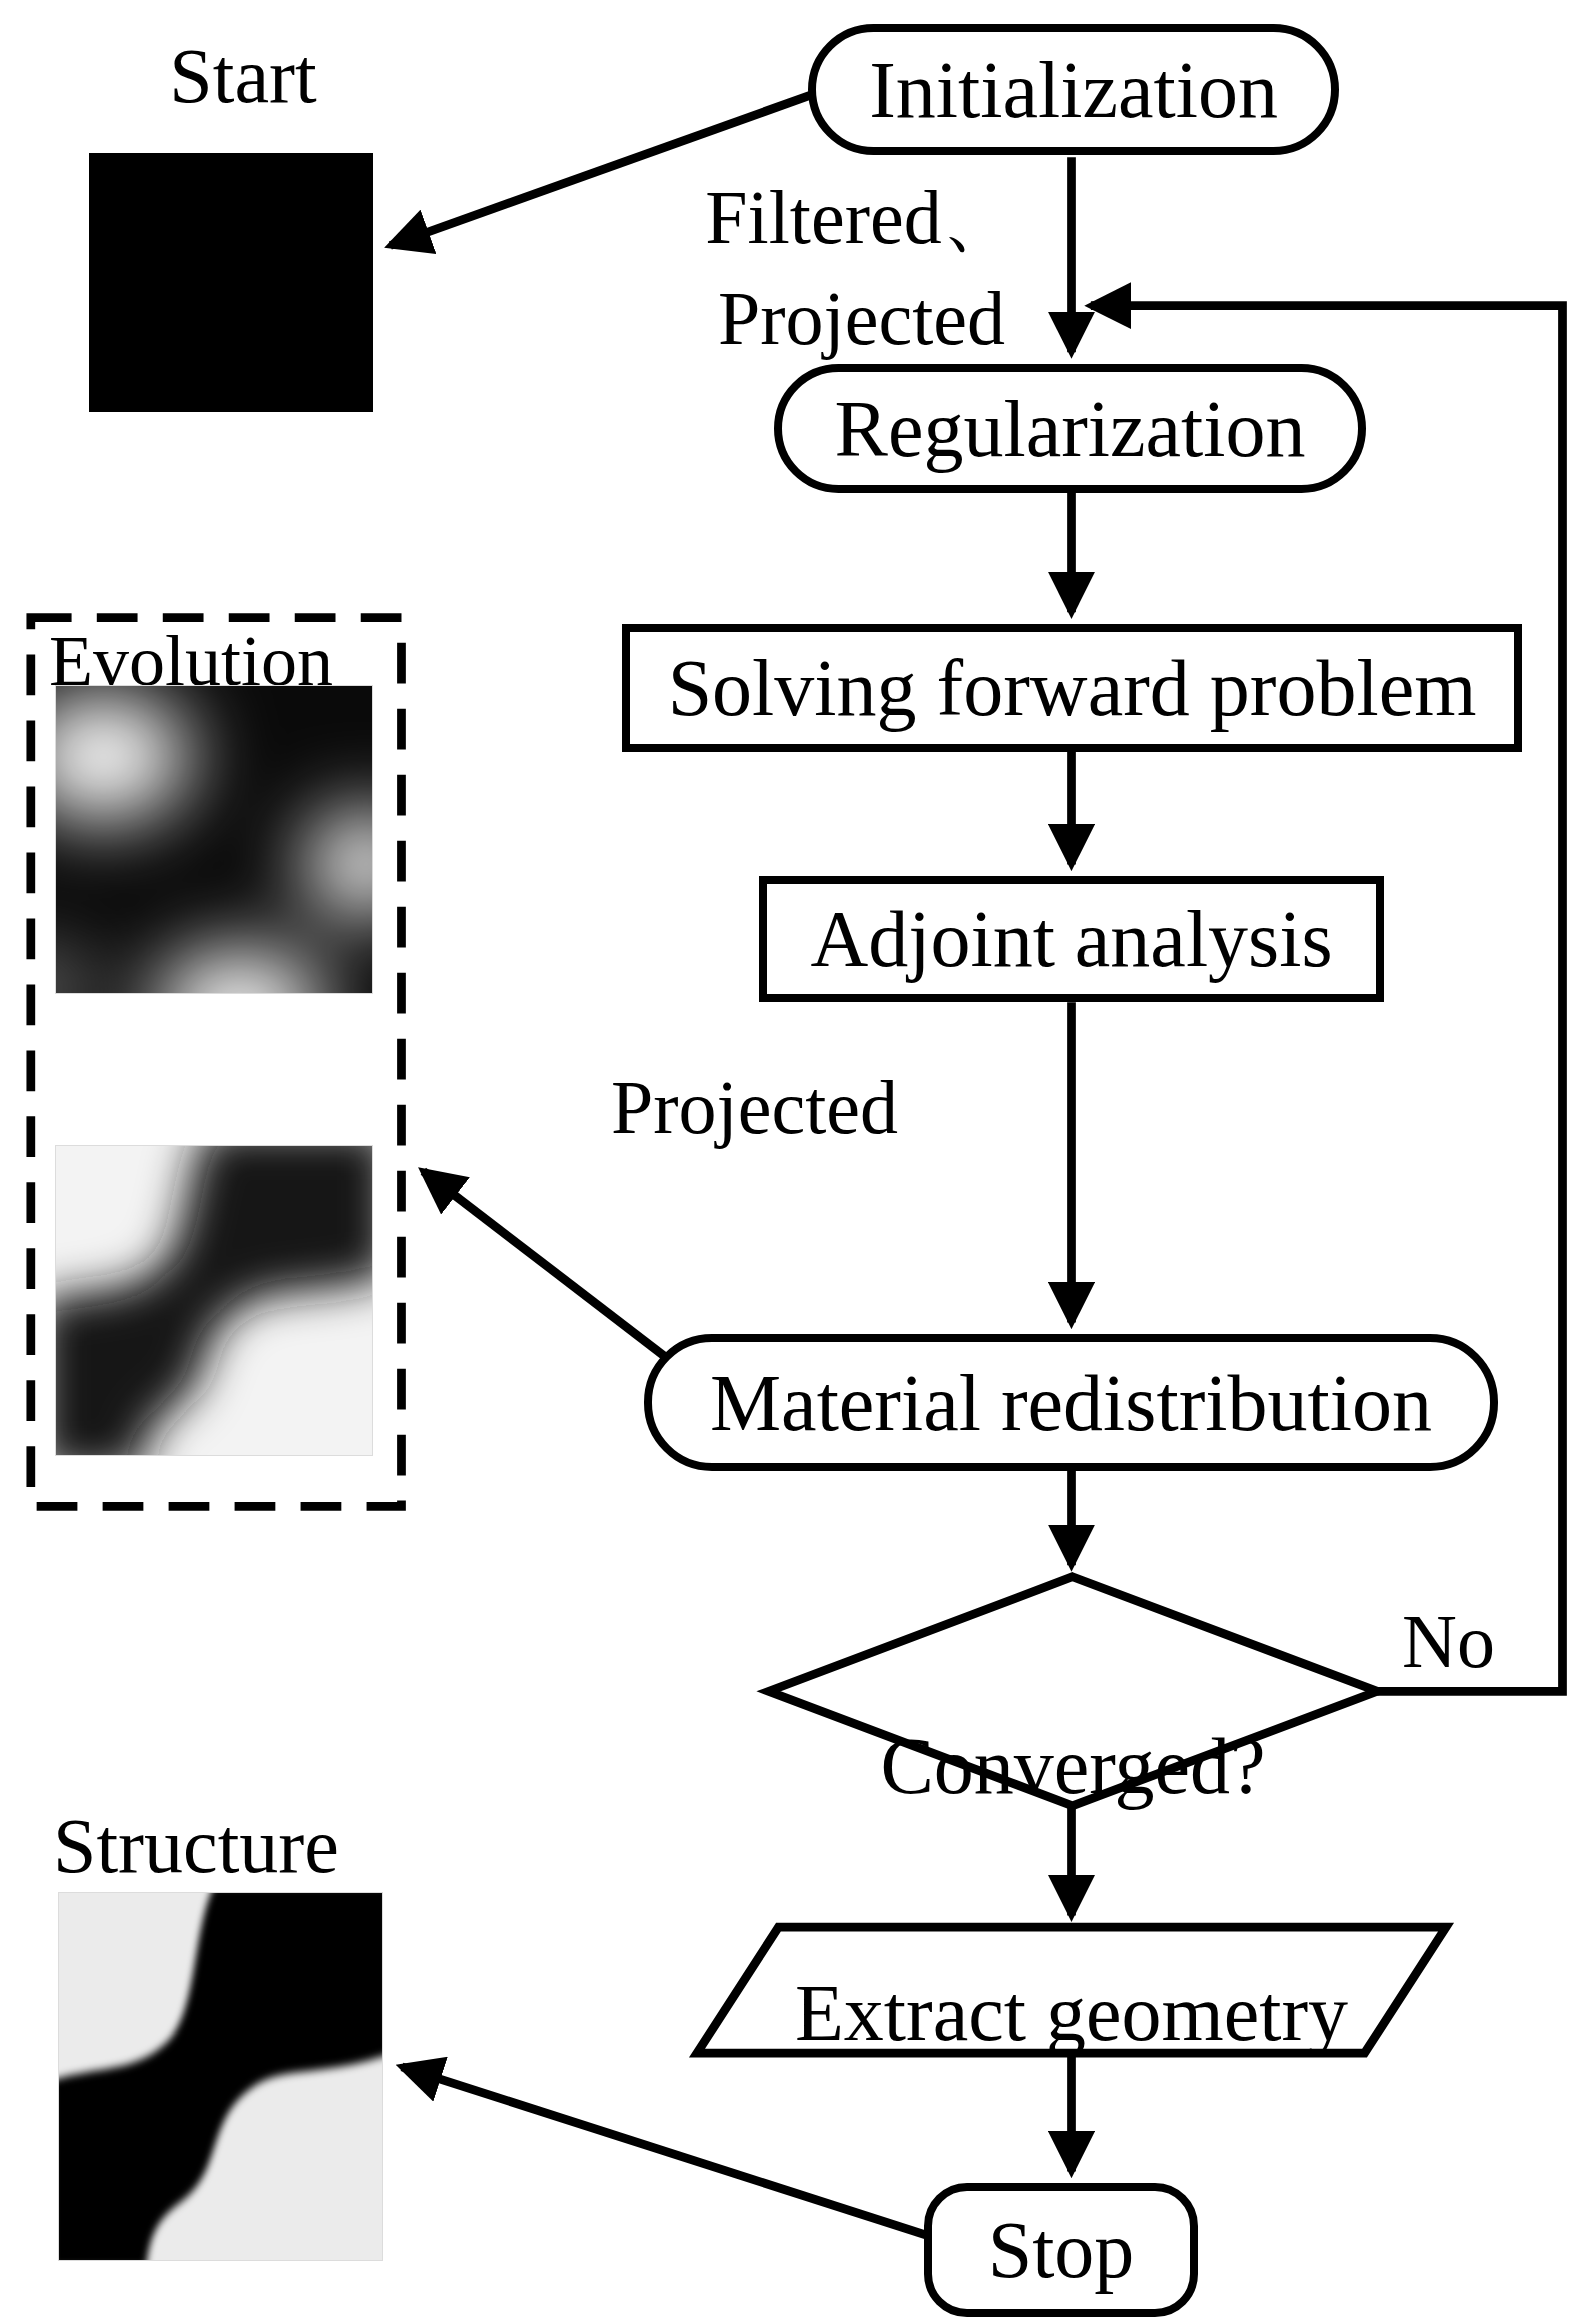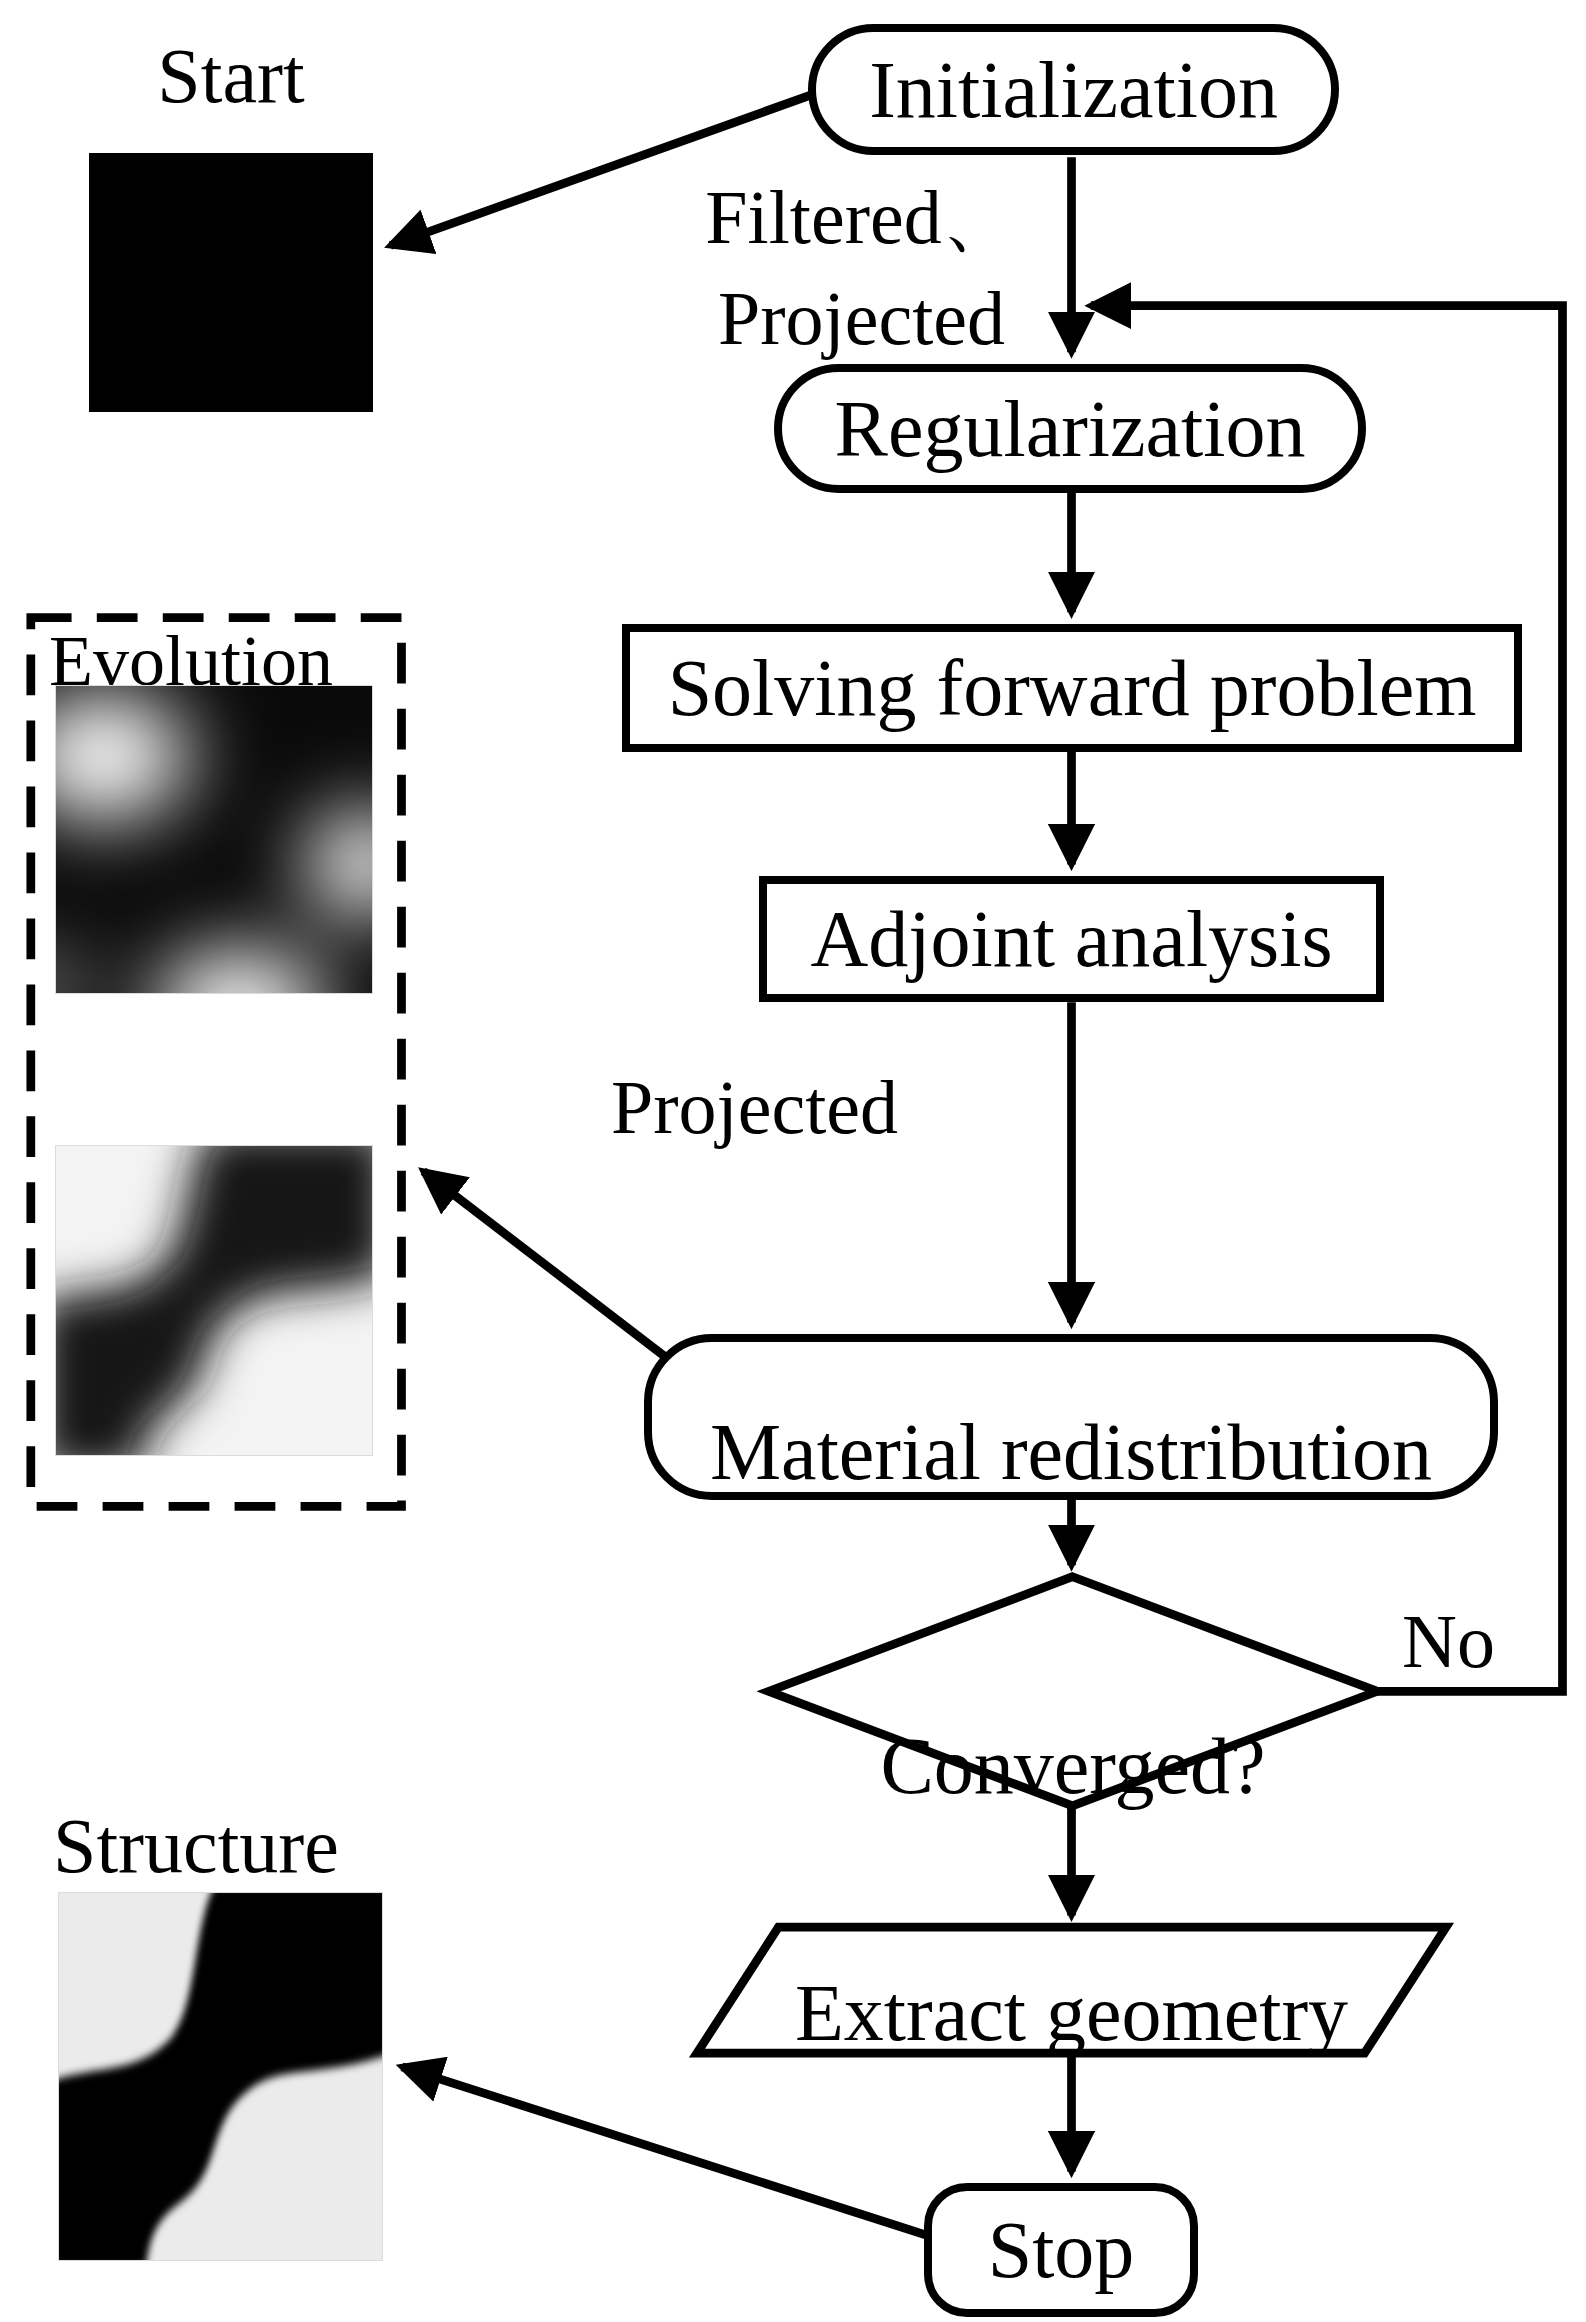--- a/index.html
+++ b/index.html
@@ -20,25 +20,25 @@
   }
   .ann{position:absolute;font-size:76px;line-height:1;z-index:2;white-space:nowrap;}
   .ann-block{position:absolute;text-align:center;font-size:76px;line-height:101px;z-index:2;white-space:nowrap;}
   .img-frame{position:absolute;z-index:2;border:1.9px solid #dcdcdc;box-sizing:border-box;}
   .img-frame svg{display:block;width:100%;height:100%;}
   #start-image{position:absolute;left:89px;top:153px;width:284px;height:259px;background:#000;z-index:2;}
   #init-node{left:808px;top:24px;width:531px;height:131px;border-radius:68px;}
   #reg-node{left:774px;top:364px;width:592px;height:129px;border-radius:68px;}
   #solve-node{left:622px;top:624px;width:900px;height:128px;}
   #adjoint-node{left:759px;top:876px;width:625px;height:126px;}
-  #material-node{left:644px;top:1334px;width:854px;height:166px;border-radius:68px;align-items:flex-end;}
+  #material-node{left:644px;top:1334px;width:854px;height:137px;border-radius:68px;}
   #stop-node{left:924px;top:2183px;width:274px;height:134px;border-radius:43px;}
   #converged-label{left:769px;top:1577px;width:608px;height:229px;}
   #extract-label{left:697px;top:1927px;width:749px;height:126px;}
-  #start-label{left:89px;top:37px;width:284px;text-align:center;font-size:78px;}
+  #start-label{left:101px;top:37px;width:284px;text-align:center;font-size:78px;}
   #evolution-label{left:49px;top:625px;font-size:72px;}
   #structure-label{left:53px;top:1807px;font-size:78px;}
   #filtered-block{left:619px;top:167px;width:485px;}
   #mma-block{left:512px;top:1058px;width:485px;line-height:99px;}
   #no-label{left:1390px;top:1603px;margin-left:12px;}
   #evo-image-1{left:55px;top:685px;width:318px;height:309px;}
   #evo-image-2{left:55px;top:1145px;width:318px;height:311px;}
   #structure-image{left:58px;top:1892px;width:325px;height:369px;}
 </style>
 </head>

